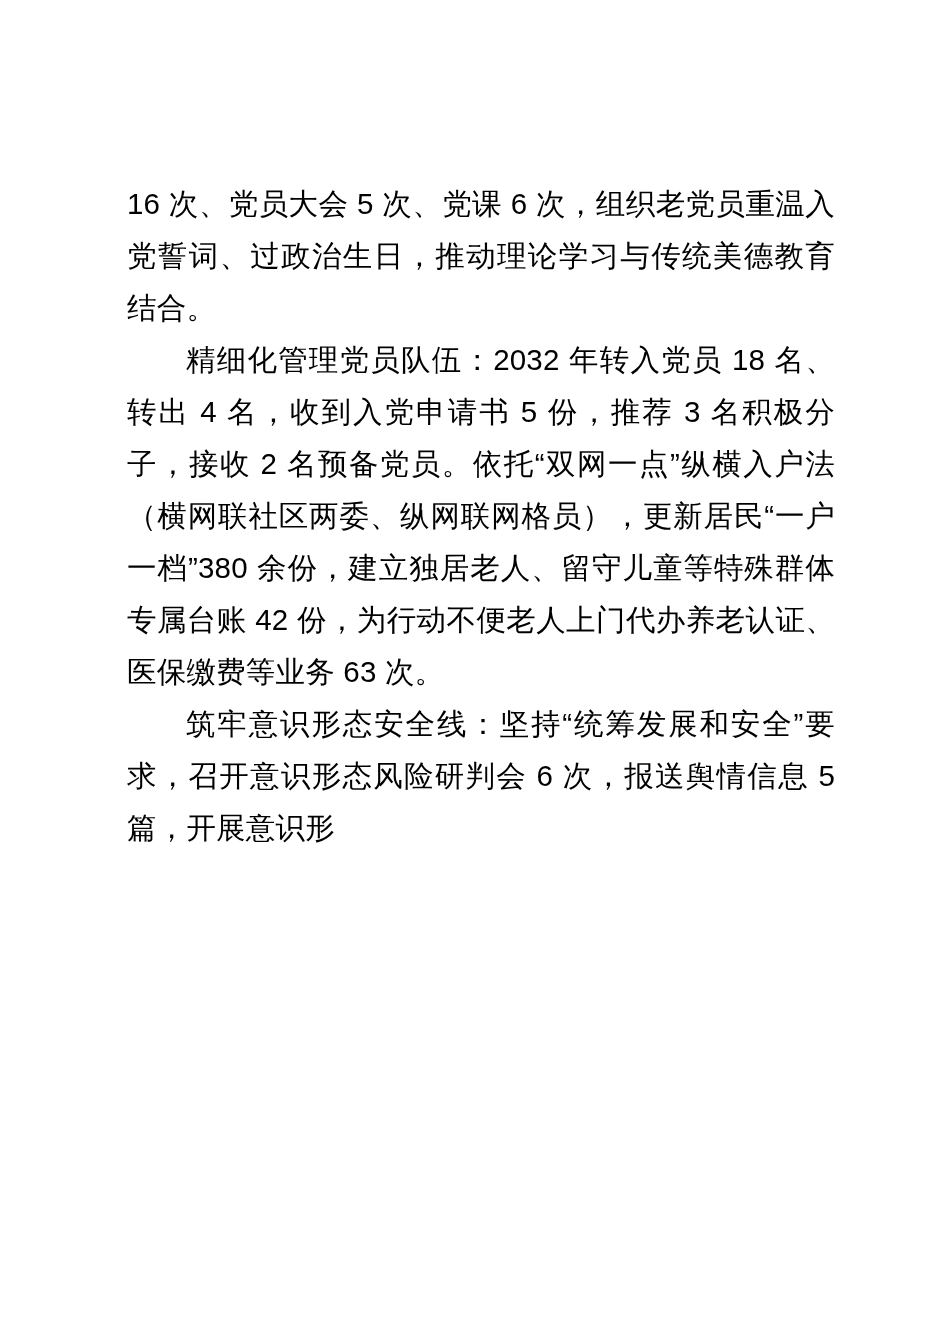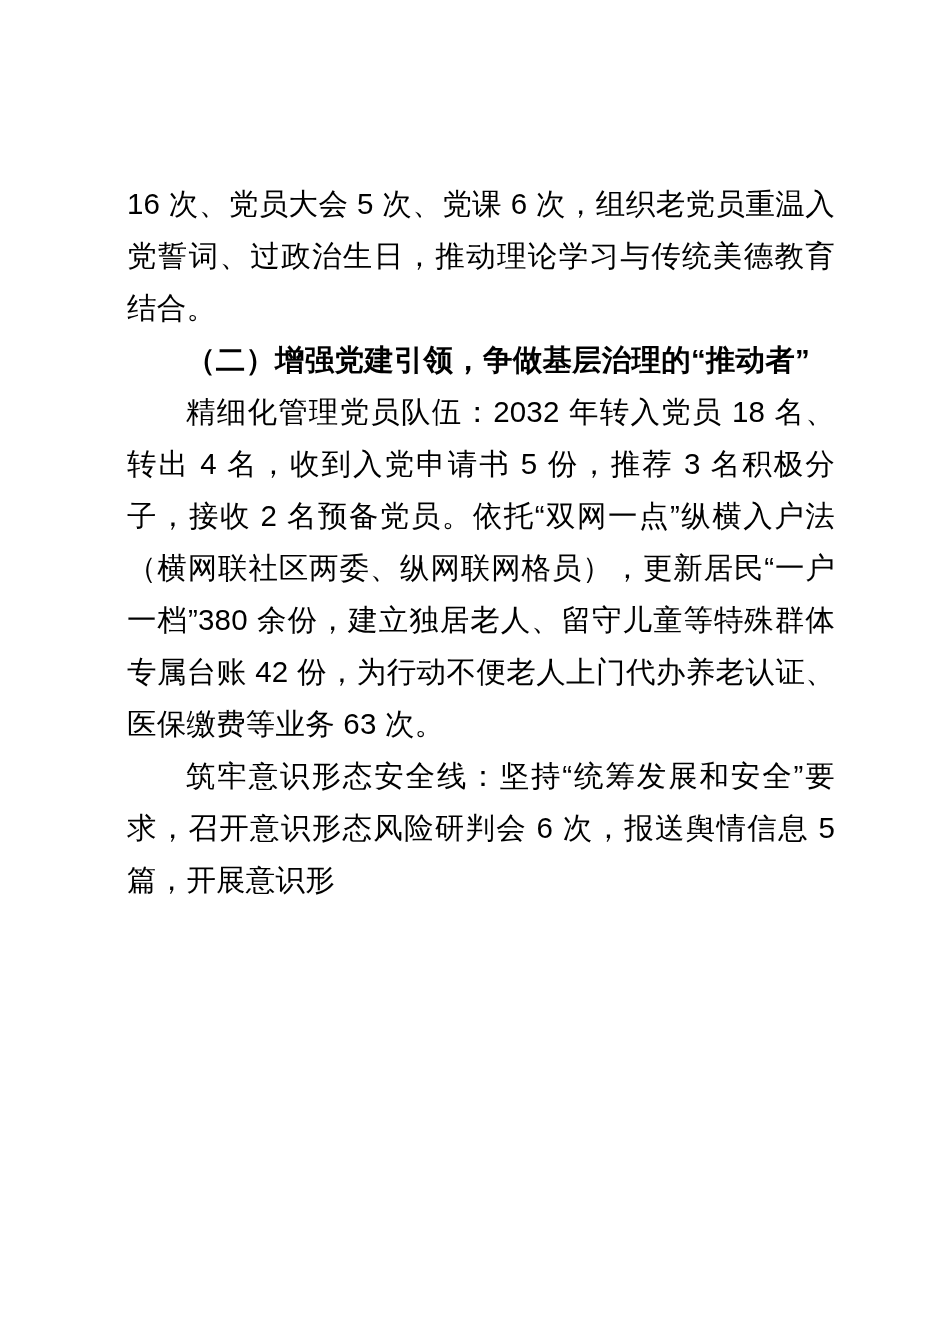--- a/index.html
+++ b/index.html
@@ -56,20 +56,19 @@
 </head>
 <body>
 
 <div class="page">
   <div class="content">
 
     <p class="para cont">16 次、党员大会 5 次、党课 6 次，组织老党员重温入党誓词、过政治生日，推动理论学习与传统美德教育结合。</p>
 
 
 
-    <h2 class="heading">（二）增强党建引领，争做基层治理的“推动者”</h2>
 
     <p class="para">精细化管理党员队伍：2032 年转入党员 18 名、转出 4 名，收到入党申请书 5 份，推荐 3 名积极分子，接收 2 名预备党员。依托“双网一点”纵横入户法（横网联社区两委、纵网联网格员），更新居民“一户一档”380 余份，建立独居老人、留守儿童等特殊群体专属台账 42 份，为行动不便老人上门代办养老认证、医保缴费等业务 63 次。</p>
 
     <p class="para">筑牢意识形态安全线：坚持“统筹发展和安全”要求，召开意识形态风险研判会 6 次，报送舆情信息 5 篇，开展意识形</p>
 
   </div>
 </div>
 
 </body></html>

